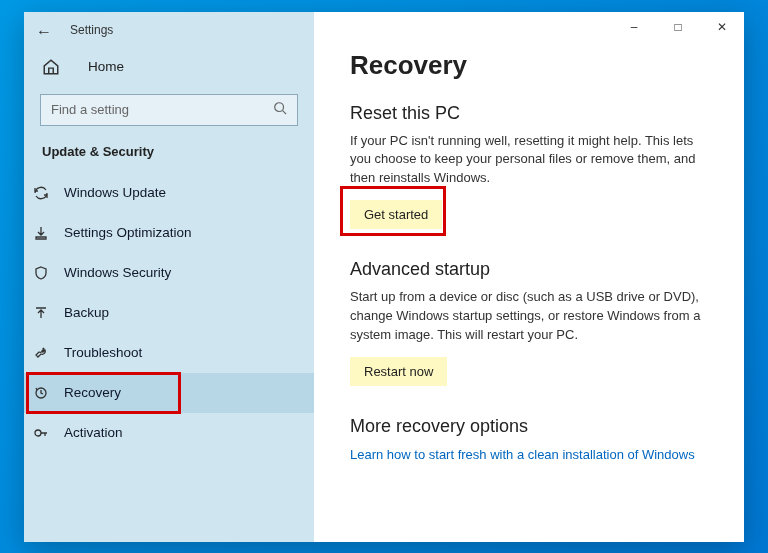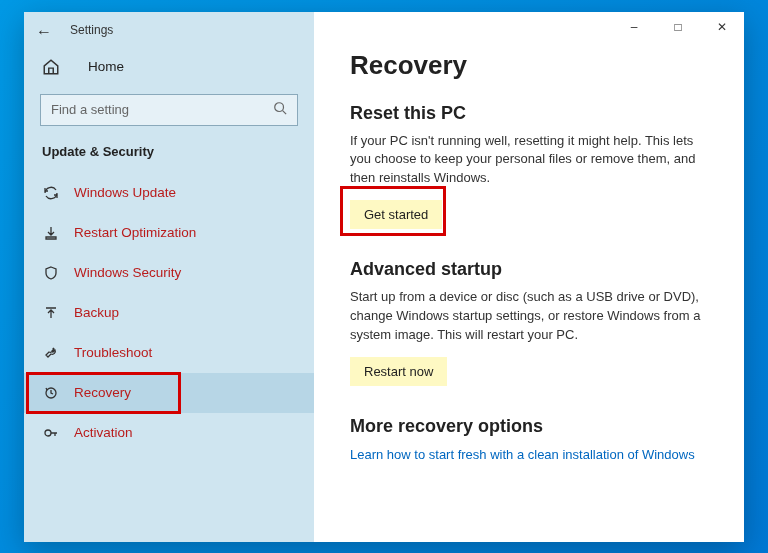--- a/index.html
+++ b/index.html
@@ -62,23 +62,23 @@
       font-size: 13px;
       font-weight: 600;
       color: #222;
       padding: 4px 18px 14px 18px;
     }
     .nav-list { display: flex; flex-direction: column; }
     .nav-item {
       display: flex;
       align-items: center;
       gap: 14px;
-      padding: 12px 18px;
+      padding: 12px 8px;
       font-size: 13.5px;
-      color: #b91c1c;
+      color: #0f172a;
       cursor: pointer;
       position: relative;
     }
     .nav-item.selected { background: #b7d6e6; }
     .nav-item .icon svg { width: 16px; height: 16px; }
     .highlight-box {
       position: absolute;
       border: 3px solid #d40000;
       pointer-events: none;
     }
@@ -108,21 +108,21 @@
     }
     h1.page-title {
       font-size: 26px;
       font-weight: 600;
       color: #222;
       margin-bottom: 22px;
       margin-top: 10px;
     }
     h2.section-title {
       font-size: 18px;
-      font-weight: 700;
+      font-weight: 400;
       color: #222;
       margin-bottom: 8px;
     }
     p.section-desc {
       font-size: 13px;
       color: #333;
       line-height: 1.45;
       margin-bottom: 12px;
       max-width: 390px;
     }
@@ -188,21 +188,21 @@
         </span>
         <span>Windows Update</span>
       </div>
 
       <div class="nav-item">
         <span class="icon">
           <svg viewBox="0 0 16 16" fill="none" stroke="#333" stroke-width="1.3">
               <path d="M8 2v8M5 7l3 3 3-3M3 12h10v2H3z"></path>
             </svg>
         </span>
-        <span>Restart Optimization</span>
+        <span>Settings Optimization</span>
       </div>
 
       <div class="nav-item">
         <span class="icon">
           <svg viewBox="0 0 16 16" fill="none" stroke="#333" stroke-width="1.3">
               <path d="M8 2l5 2v4c0 3-2 5-5 6-3-1-5-3-5-6V4l5-2z"></path>
             </svg>
         </span>
         <span>Windows Security</span>
       </div>

